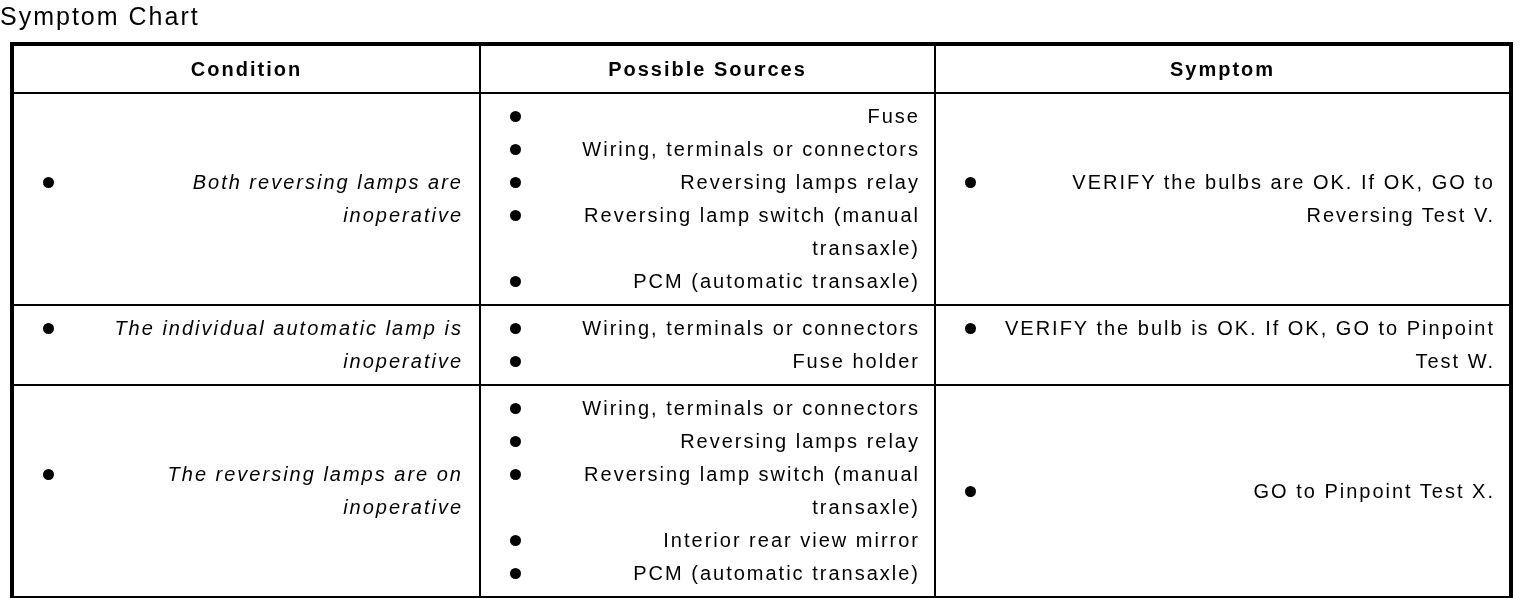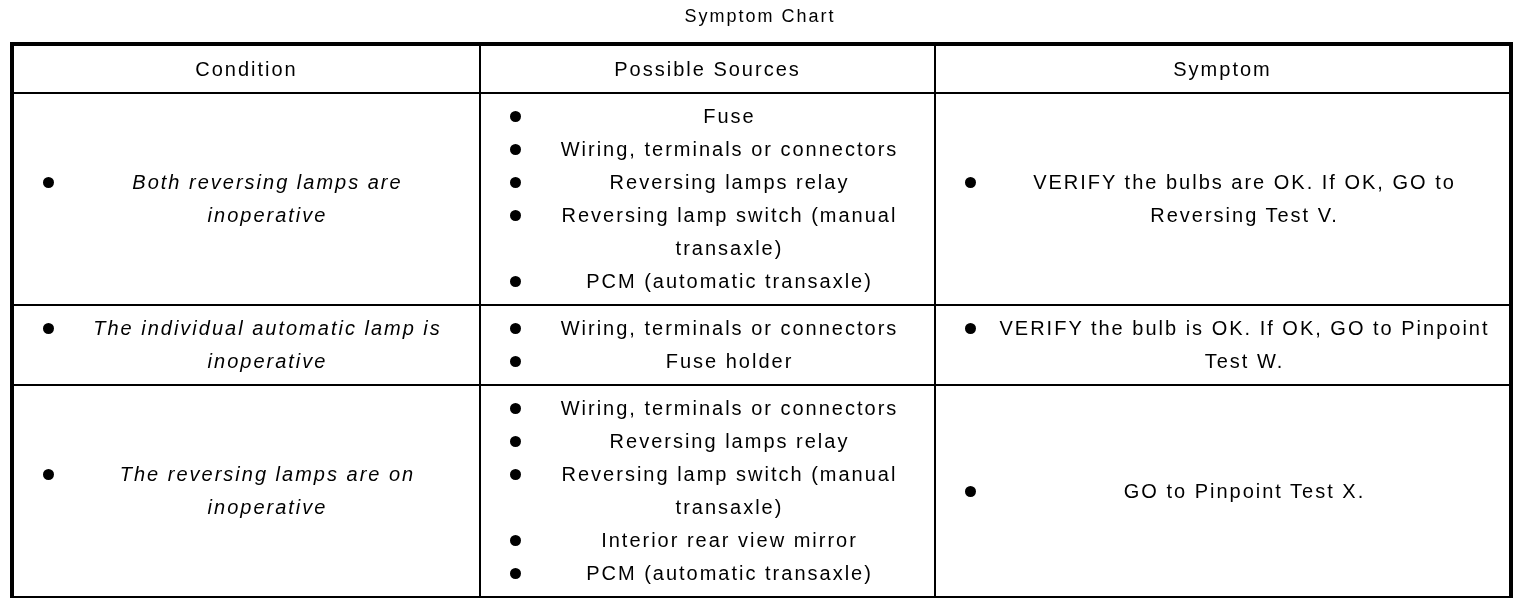--- a/index.html
+++ b/index.html
@@ -11,54 +11,53 @@
   }
   .page {
     position: relative;
     width: 1520px;
     height: 598px;
     background: #ffffff;
     overflow: hidden;
   }
   .title {
     margin: 3px 0 0 0;
-    text-align: center;
-    font-size: 18px;
+    font-size: 25px;
     letter-spacing: 2px;
     line-height: 26px;
     font-weight: normal;
   }
   table.symptom-chart {
     border-collapse: collapse;
     table-layout: fixed;
     width: 1499px;
     margin: 13px 0 0 10px;
     border: 4px solid #000000;
   }
   col.c1 { width: 468px; }
   col.c2 { width: 455px; }
   col.c3 { width: 576px; }
   th, td {
     border: 2px solid #000000;
     font-size: 20px;
     letter-spacing: 2px;
   }
   th {
-    font-weight: normal;
+    font-weight: bold;
     text-align: center;
     vertical-align: middle;
     height: 42px;
     padding: 2px 4px;
   }
   tr.row-1 { height: 204px; }
   tr.row-2 { height: 76px; }
   tr.row-3 { height: 204px; }
   td {
     vertical-align: middle;
-    text-align: center;
+    text-align: right;
     padding: 6px 14px 6px 28px;
     margin-left: 33px;
   }
   td.condition-cell { padding-right: 16px; font-style: italic; }
   ul.bullet-list {
     list-style: none;
     margin: 0;
     padding: 0;
   }
   ul.bullet-list li {

